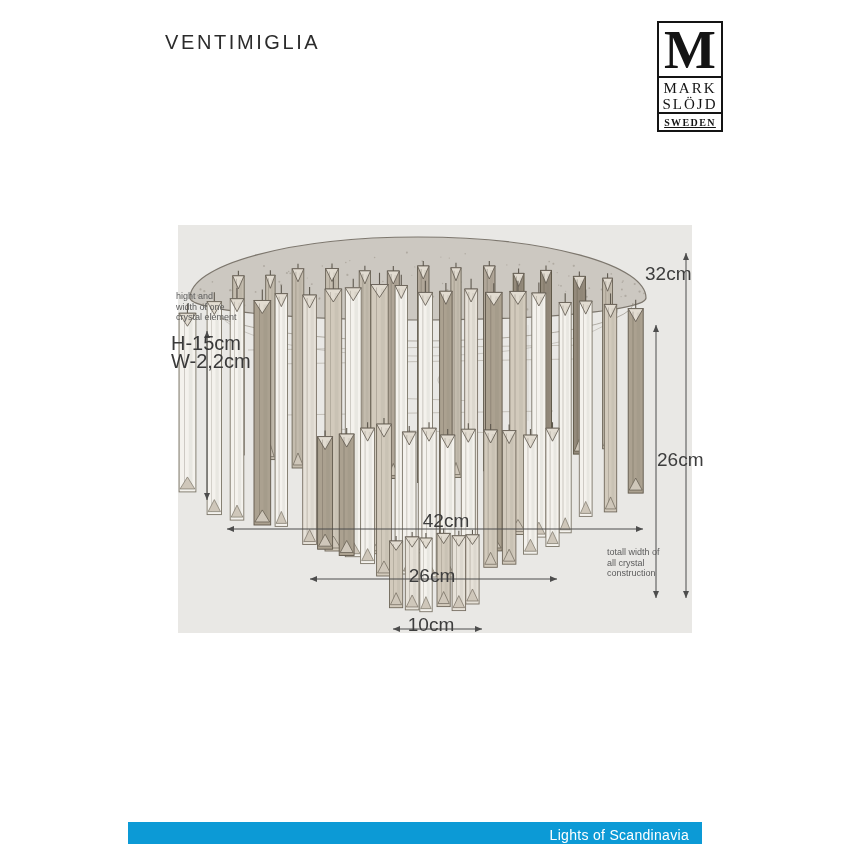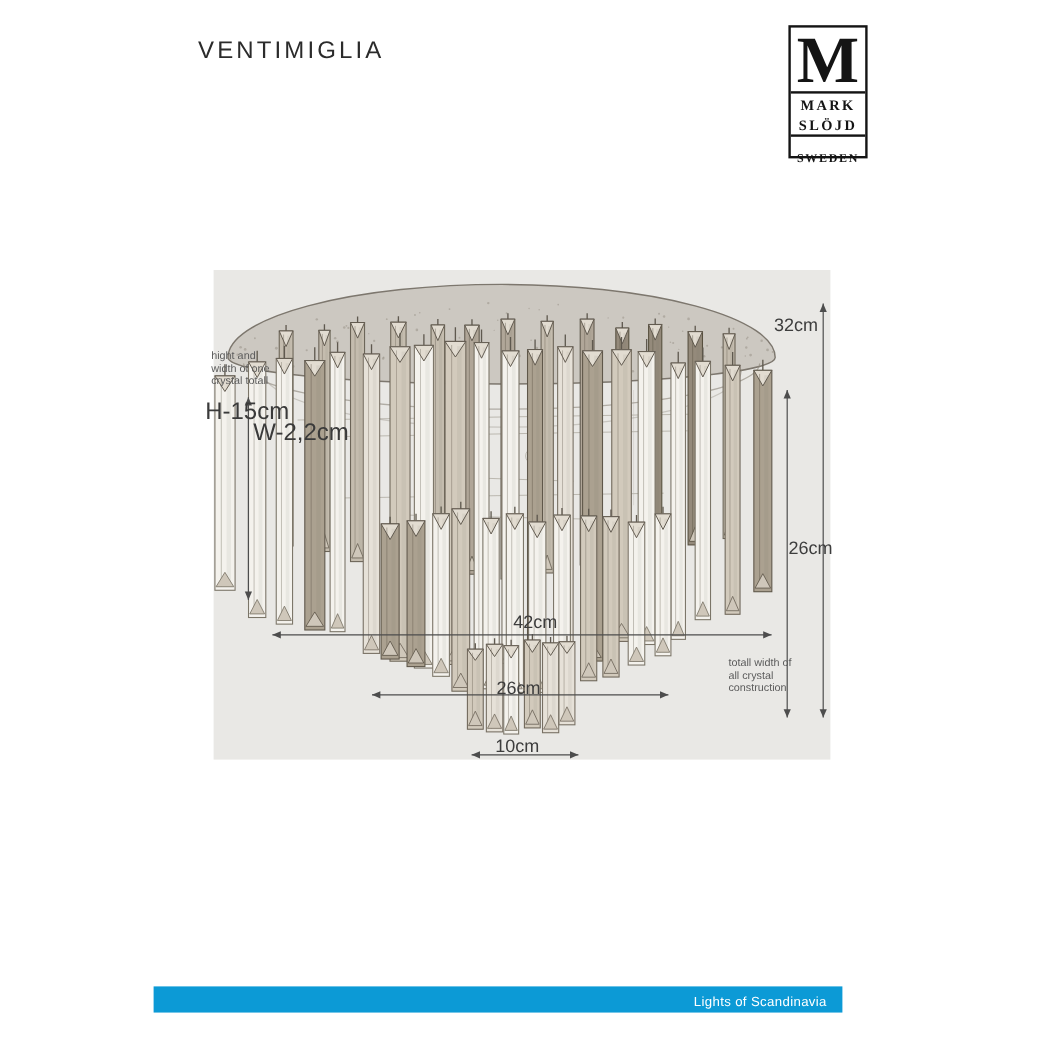--- a/index.html
+++ b/index.html
@@ -10,37 +10,37 @@
   .title{position:absolute;left:165px;top:31px;font-size:20px;letter-spacing:2.6px;
          color:#2b2b2b;font-weight:400;}
 
   
   .logo{position:absolute;left:657px;top:21px;width:66px;height:111px;border:2px solid #141414;
         box-sizing:border-box;background:#fff;display:flex;flex-direction:column;align-items:center;
         font-family:"Liberation Serif", serif;color:#141414;}
   .logo-m{font-size:55px;line-height:52px;height:54px;font-weight:bold;margin-top:1px;}
   .logo-rule{width:100%;border-top:2px solid #141414;}
   .logo-rule2{width:100%;border-top:2px solid #141414;}
-  .logo-word{font-size:12px;font-weight:bold;letter-spacing:2px;line-height:16px;}
+  .logo-word{font-size:15px;font-weight:normal;letter-spacing:2px;line-height:16px;}
   .logo-word.first{margin-top:2px;}
-  .logo-country{font-size:10px;font-weight:bold;letter-spacing:1.4px;line-height:14px;padding:12px 0 1px;}
+  .logo-country{font-size:10px;font-weight:bold;letter-spacing:1.4px;line-height:14px;padding:2px 0 1px;text-decoration:underline;}
 
   
   .diagram{position:absolute;left:178px;top:225px;width:514px;height:408px;background:#e9e8e5;}
   .diagram svg{position:absolute;left:0;top:0;}
 
   
-  .lbl{position:absolute;color:#3d3d3d;font-size:15px;z-index:3;white-space:nowrap;}
+  .lbl{position:absolute;color:#3d3d3d;font-size:19px;z-index:3;white-space:nowrap;}
   .note{position:absolute;color:#5c5c5c;font-size:9px;line-height:10.5px;z-index:3;white-space:nowrap;}
   .big{font-size:20px;color:#3a3a3a;}
   .centered{transform:translateX(-50%);}
 
   
   .footer-bar{position:absolute;left:128px;top:822px;width:574px;height:27px;background:#0c9ad6;
-              color:#ffffff;font-size:11px;line-height:27px;text-align:right;
+              color:#ffffff;font-size:14px;line-height:27px;text-align:right;
               padding-right:13px;box-sizing:border-box;letter-spacing:0.3px;}
 </style>
 </head>
 <body>
 
 <div class="page">
 
   <div class="title">VENTIMIGLIA</div>
 
   <div class="logo">
@@ -596,24 +596,24 @@
           <line x1="215" y1="404" x2="304" y2="404"></line>
           <path d="M215 404 L222 401 L222 407 Z" fill="#4d4d4d" stroke="none"></path>
           <path d="M304 404 L297 401 L297 407 Z" fill="#4d4d4d" stroke="none"></path>
         </g>
       </svg>
   </div>
 
   <div class="note" style="left:176px;top:291px;">
     <div>hight and</div>
     <div>width of one</div>
-    <div>crystal totall</div>
+    <div>crystal element</div>
   </div>
   <div class="lbl big" style="left:171px;top:332px;">H-15cm</div>
-  <div class="lbl big" style="left:171px;top:350px;margin-left:40px;">W-2,2cm</div>
+  <div class="lbl big" style="left:171px;top:350px;">W-2,2cm</div>
 
   <div class="lbl" style="left:645px;top:263px;">32cm</div>
   <div class="lbl" style="left:657px;top:449px;">26cm</div>
 
   <div class="lbl centered" style="left:436px;top:510px;padding-left:20px;">42cm</div>
   <div class="lbl centered" style="left:432px;top:565px;">26cm</div>
   <div class="lbl centered" style="left:431px;top:614px;">10cm</div>
 
   <div class="note" style="left:607px;top:547px;">
     <div>totall width of</div>

